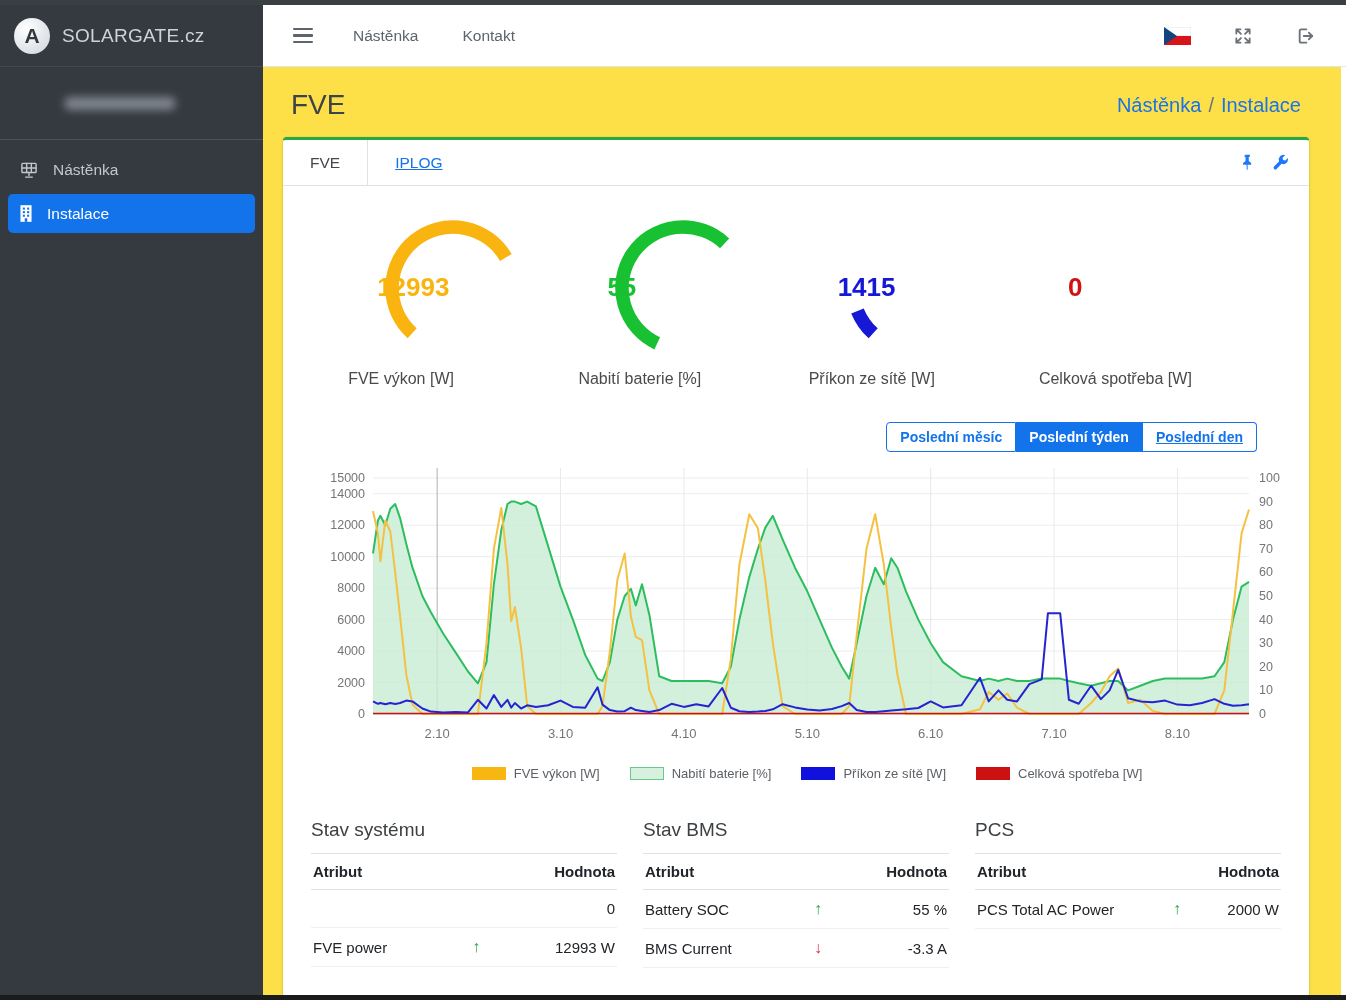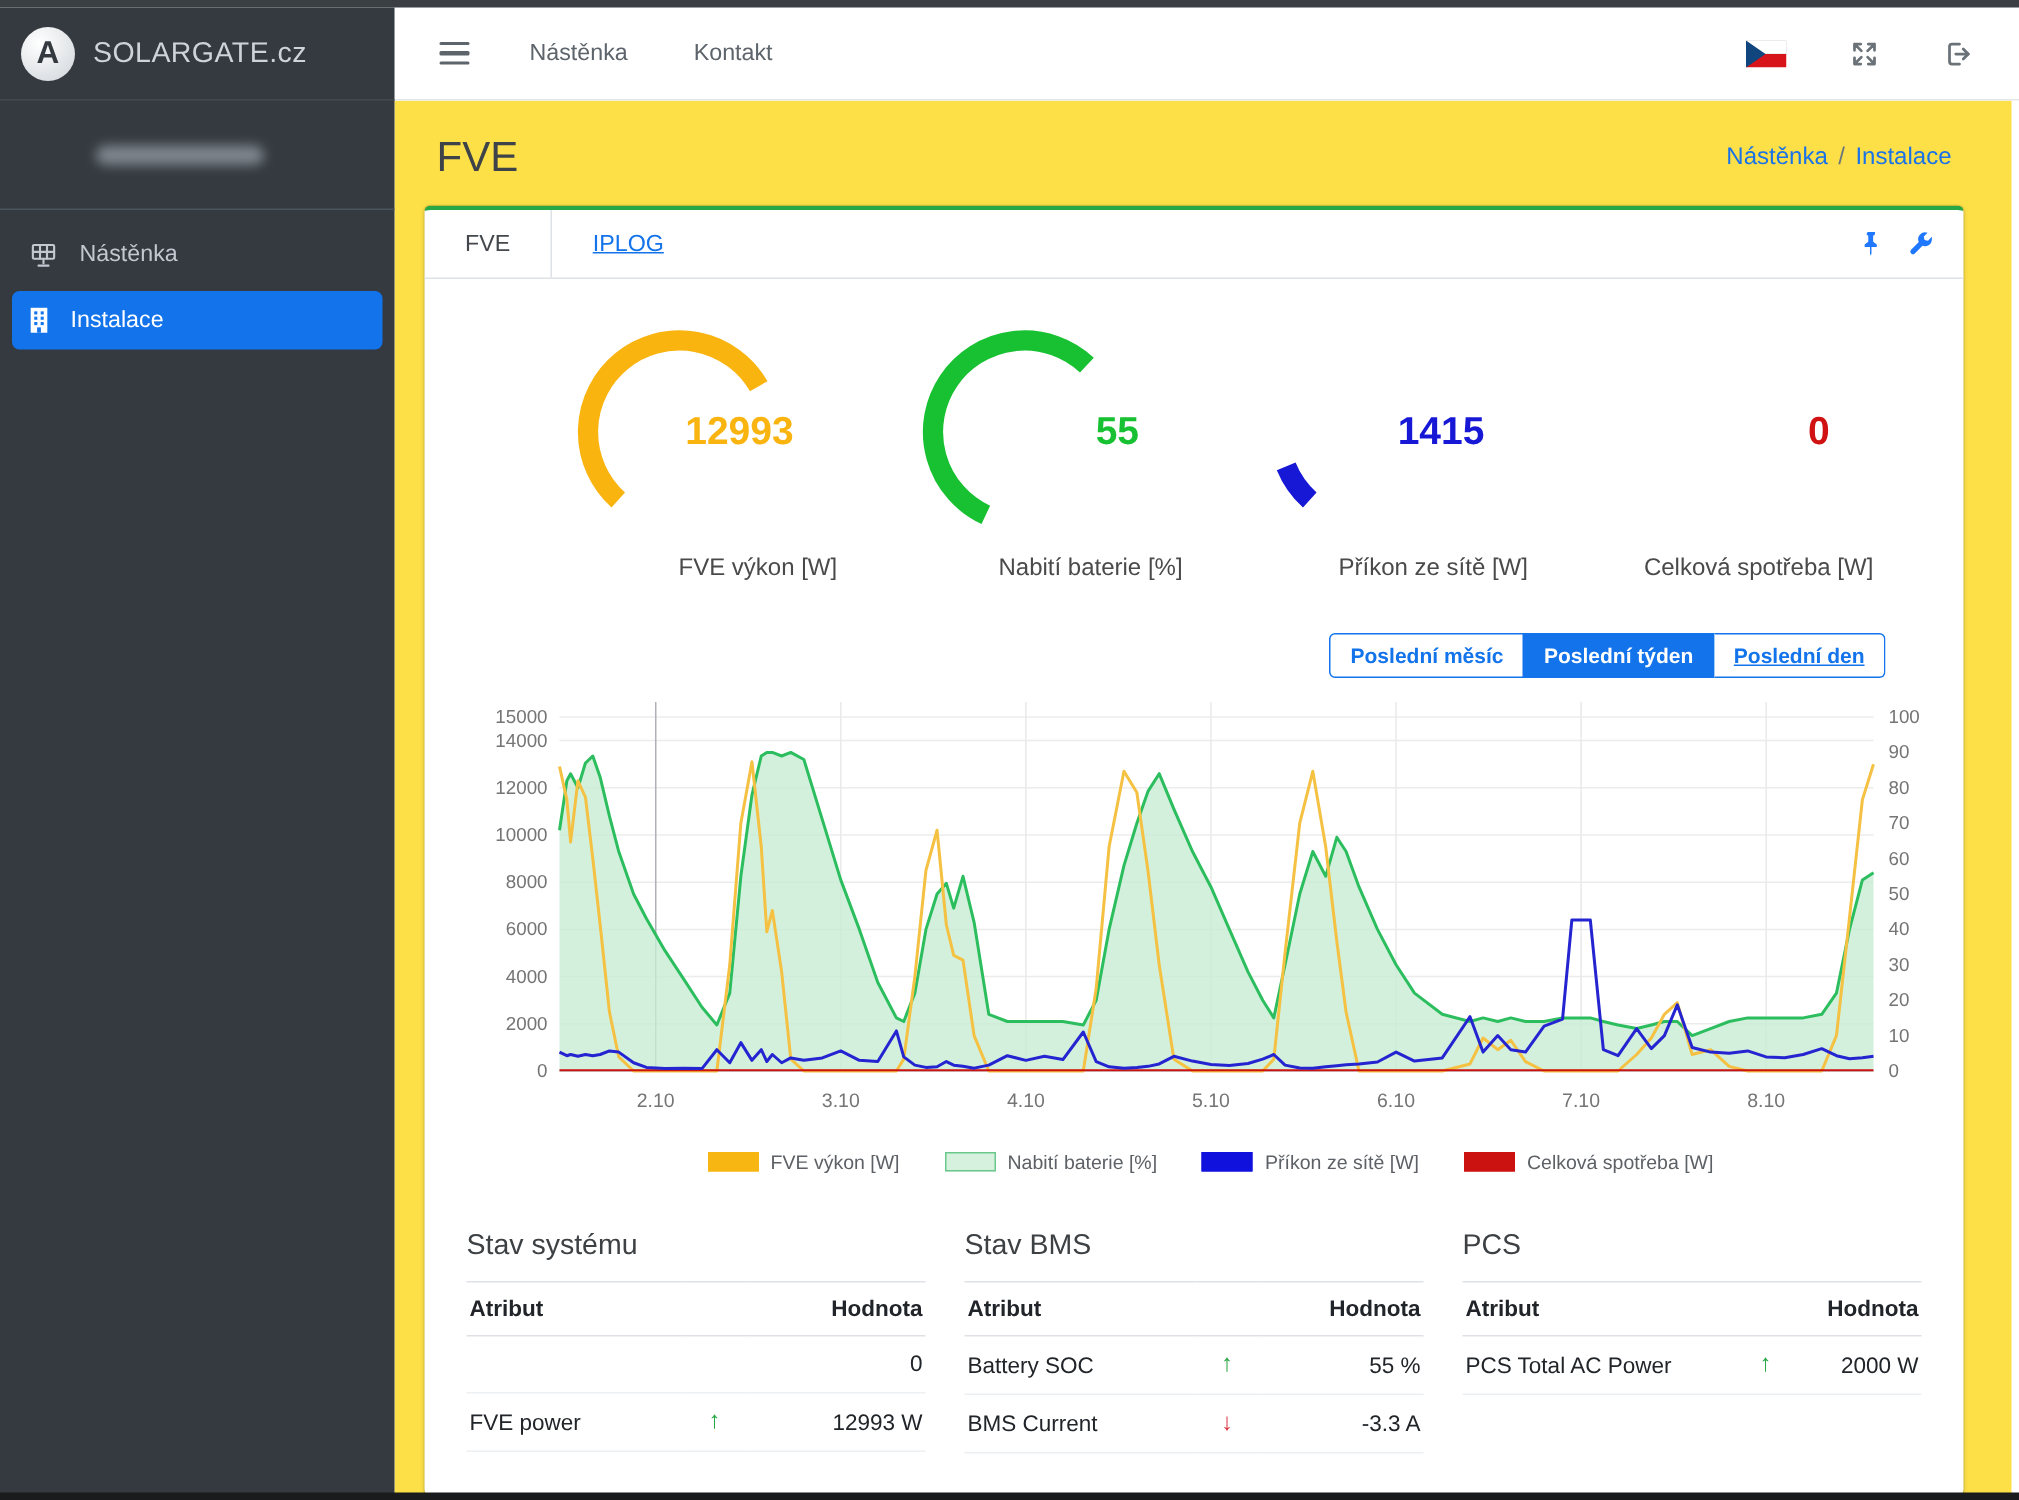--- a/index.html
+++ b/index.html
@@ -34,36 +34,36 @@
   .hamburger span { display:block; height:2.5px; background:#5d646b; border-radius:1px; }
   .nav-link { color:#5d646b; font-size:15.5px; margin-right:44px; cursor:pointer; }
   .navbar-right { margin-left:auto; display:flex; align-items:center; gap:42px; }
   .navbar-right .icon-btn { cursor:pointer; display:flex; align-items:center; }
 
   
   .content { position:absolute; left:263px; top:67px; width:1078px; height:933px;
              background:#fde047; overflow:hidden; padding:16px 32px 0 20px; }
   .content-header { display:flex; align-items:center; justify-content:space-between; padding:6px 8px 16px 8px; }
   .page-title { font-size:28px; font-weight:400; color:#3d4349; }
-  .breadcrumb { font-size:16px;text-align:right; }
+  .breadcrumb { font-size:20px;text-align:right; }
   .breadcrumb a { color:#1a73e8; text-decoration:none; cursor:pointer; }
   .breadcrumb .sep { color:#6c757d; margin:0 7px; }
 
   .card { background:#fff; border-top:3px solid #28a745; border-radius:4px;
           box-shadow:0 0 1px rgba(0,0,0,.12), 0 1px 3px rgba(0,0,0,.18); min-height:860px; }
   .tabs-row { display:flex; align-items:stretch; border-bottom:1px solid #dee2e6; height:46px; }
   .tab { display:flex; align-items:center; padding:0 27px; font-size:15.5px; cursor:pointer; }
   .tab.active { color:#44484c; border-right:1px solid #dee2e6; }
   .tab.inactive { color:#1273eb;text-decoration:underline; }
   .tab-icons { margin-left:auto; display:flex; align-items:center; gap:15px; padding-right:20px; }
   .tab-icons .icon-btn { cursor:pointer; display:flex; }
 
   
   .gauges-row { display:flex; justify-content:space-around; padding:26px 50px 0 55px; }
-  .gauge { width:210px; text-align:right; position:relative; }
+  .gauge { width:210px; text-align:left; position:relative; }
   .gauge-arc-wrap { position:relative; width:152px; height:152px; margin:0 auto; }
   .gauge-value { position:absolute; left:0; right:0; top:60px; font-size:26px; font-weight:bold; }
   .gauge-label { margin-top:6px; font-size:16px; color:#4a4a4a; }
 
   
   .range-row { display:flex; justify-content:flex-end; padding:34px 52px 0 0; }
   .btn-group { display:inline-flex; }
   .range-btn { font-family:"Liberation Sans",sans-serif; font-size:14px; font-weight:bold; color:#1273eb;
                background:#fff; border:1px solid #1273eb; padding:6px 13px; cursor:pointer; }
   .range-btn:first-child { border-radius:4px 0 0 4px;margin-left:24px; }

